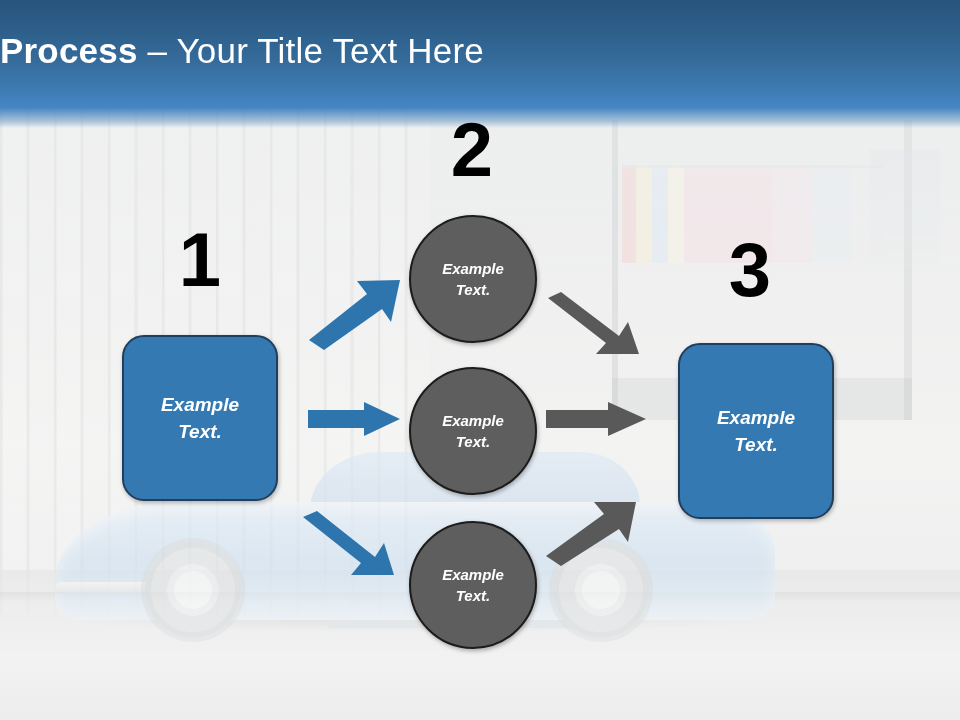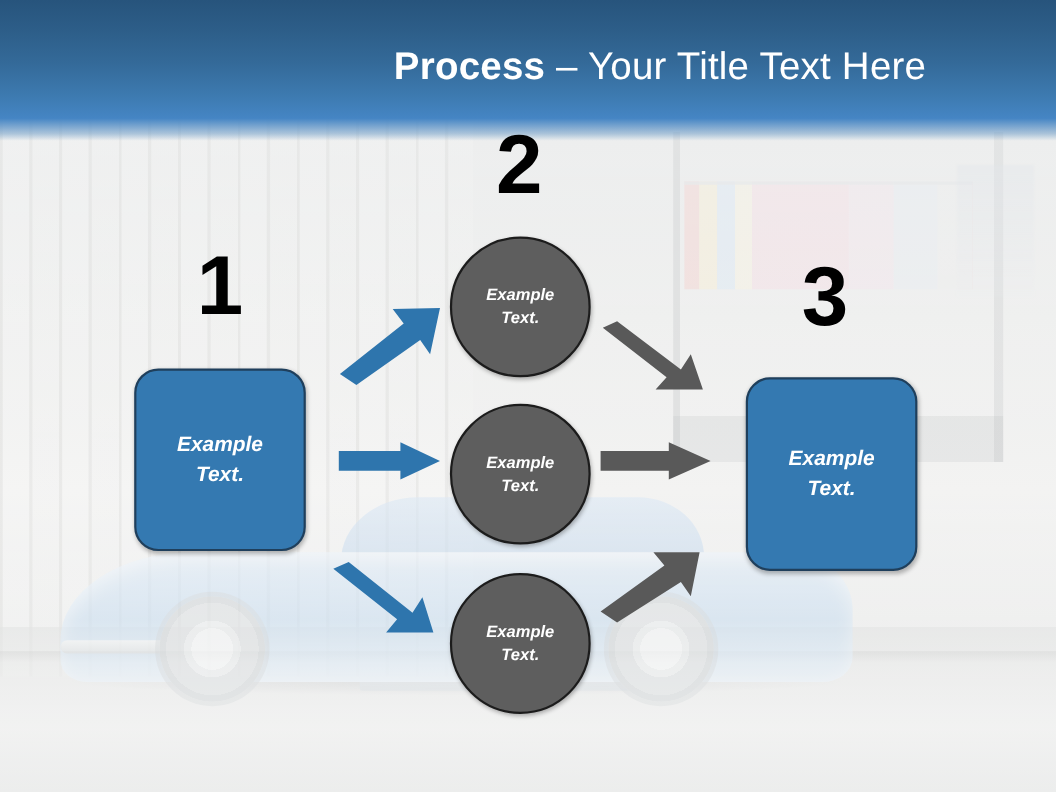--- a/index.html
+++ b/index.html
@@ -185,23 +185,23 @@
       #27547c 0%,
       #2d5e89 22%,
       #346a99 45%,
       #3d7ab0 68%,
       #4585c4 84%,
       rgba(116,160,200,.55) 95%,
       rgba(180,200,220,0) 100%);
   }
   .title-text {
     position: absolute;
-    left: 0; top: 40px;
+    left: 0; top: 30px;
     width: 842px;
-    text-align: right;
+    text-align: left;
     color: #ffffff;
     font-size: 35px;
     line-height: 42px;
     letter-spacing: .2px;
     white-space: nowrap;
   }
   .title-text .t-bold { font-weight: bold; }
   .title-text .t-reg  { font-weight: normal; }
 
   

